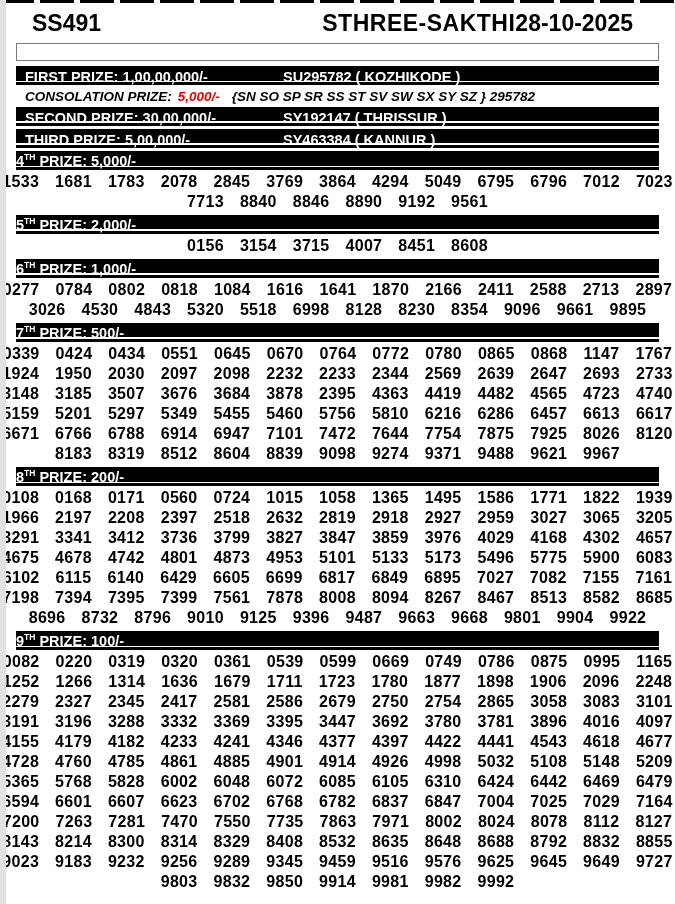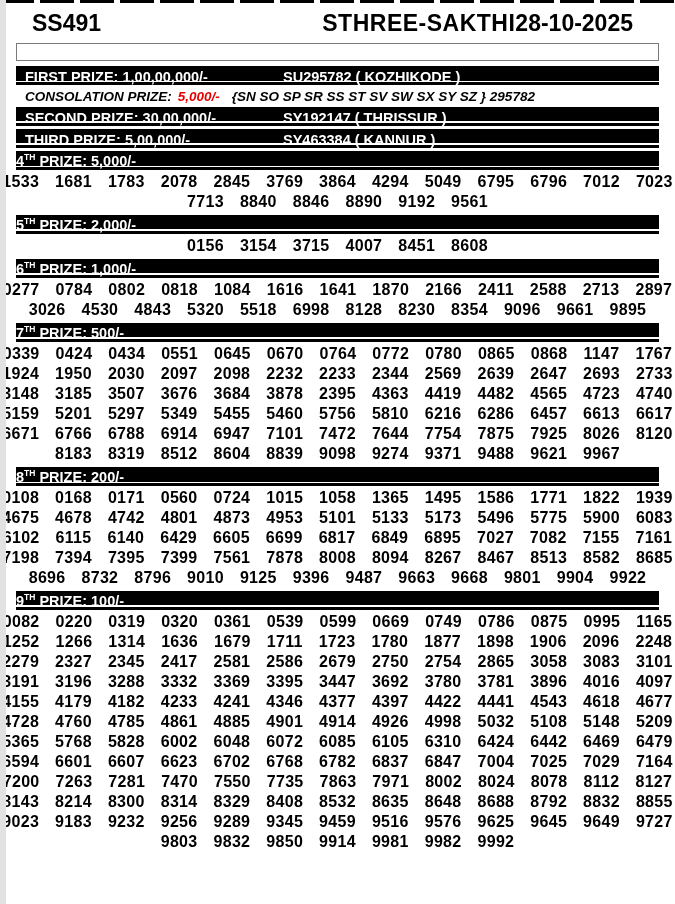--- a/index.html
+++ b/index.html
@@ -263,20 +263,50 @@
         <span class="num">1015</span>
         <span class="num">1058</span>
         <span class="num">1365</span>
         <span class="num">1495</span>
         <span class="num">1586</span>
         <span class="num">1771</span>
         <span class="num">1822</span>
         <span class="num">1939</span>
       </div>
       <div class="num-row">
+        <span class="num">1966</span>
+        <span class="num">2197</span>
+        <span class="num">2208</span>
+        <span class="num">2397</span>
+        <span class="num">2518</span>
+        <span class="num">2632</span>
+        <span class="num">2819</span>
+        <span class="num">2918</span>
+        <span class="num">2927</span>
+        <span class="num">2959</span>
+        <span class="num">3027</span>
+        <span class="num">3065</span>
+        <span class="num">3205</span>
+      </div>
+      <div class="num-row">
+        <span class="num">3291</span>
+        <span class="num">3341</span>
+        <span class="num">3412</span>
+        <span class="num">3736</span>
+        <span class="num">3799</span>
+        <span class="num">3827</span>
+        <span class="num">3847</span>
+        <span class="num">3859</span>
+        <span class="num">3976</span>
+        <span class="num">4029</span>
+        <span class="num">4168</span>
+        <span class="num">4302</span>
+        <span class="num">4657</span>
+      </div>
+      <div class="num-row">
         <span class="num">4675</span>
         <span class="num">4678</span>
         <span class="num">4742</span>
         <span class="num">4801</span>
         <span class="num">4873</span>
         <span class="num">4953</span>
         <span class="num">5101</span>
         <span class="num">5133</span>
         <span class="num">5173</span>
         <span class="num">5496</span>

